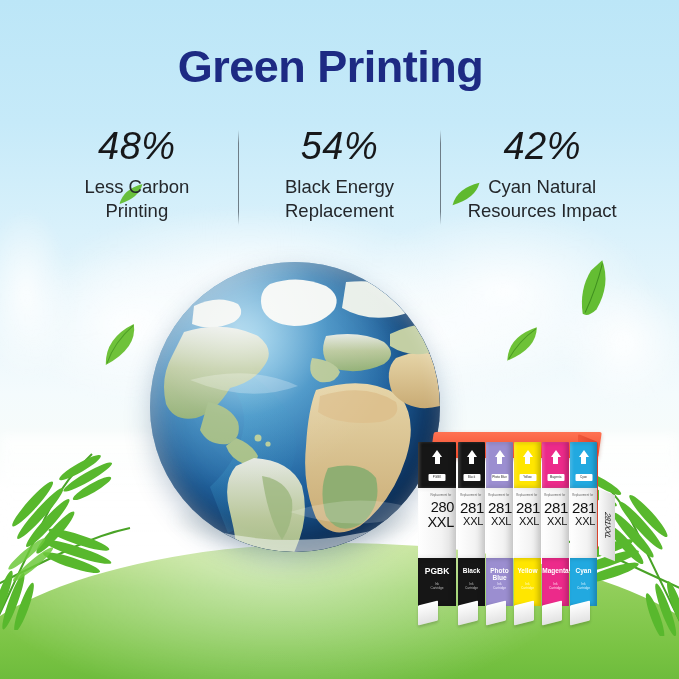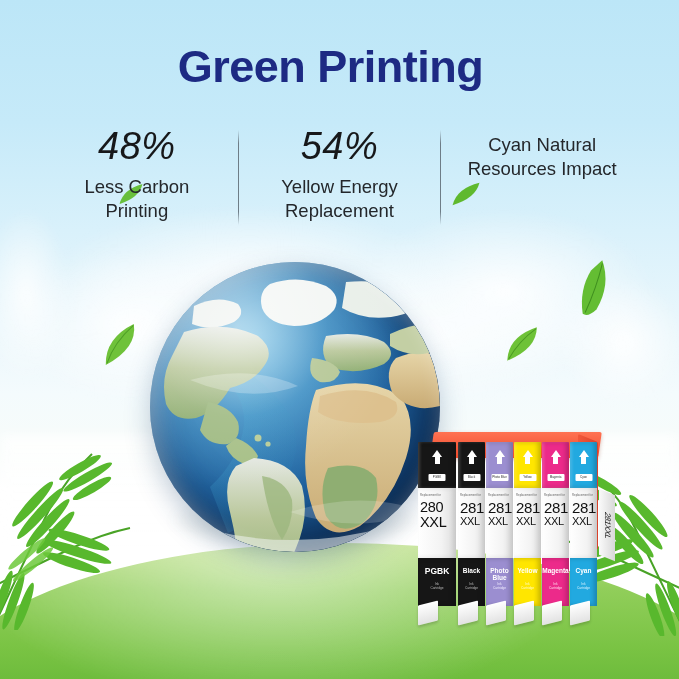--- a/index.html
+++ b/index.html
@@ -68,21 +68,21 @@
   .cart .top{height:46px;border-radius:1px 1px 0 0;position:relative;
     box-shadow:inset -3px 0 5px rgba(0,0,0,.22), inset 2px 0 3px rgba(255,255,255,.18);}
   .cart .arrow{position:absolute;left:50%;top:8px;transform:translateX(-50%);
     width:0;height:0;border-left:5px solid transparent;border-right:5px solid transparent;border-bottom:7px solid #fff;}
   .cart .arrow:after{content:"";position:absolute;left:-2.5px;top:7px;width:5px;height:7px;background:#fff;}
   .cart .chip{position:absolute;left:50%;bottom:7px;transform:translateX(-50%);
     width:17px;height:7px;background:#fff;border-radius:1px;
     font-size:3px;line-height:7px;text-align:center;color:#333;overflow:hidden;}
   .cart .mid{height:70px;background:linear-gradient(90deg,#ffffff,#f3f3f3 62%,#dcdcdc);
     position:relative;padding:5px 2px 0;box-sizing:border-box;
-    box-shadow:inset -3px 0 5px rgba(0,0,0,.10);}
+    box-shadow:inset -3px 0 5px rgba(0,0,0,.10);text-align:right;}
   .cart .repl{font-size:3.1px;color:#666;transform:scale(.92);transform-origin:left top;white-space:nowrap;}
   .cart .model{font-size:15px;color:#111;line-height:1.05;margin-top:3px;letter-spacing:-.3px;}
   .cart .xxl{font-size:11px;color:#111;line-height:1.05;letter-spacing:-.3px;}
   .cart.big .model,.cart.big .xxl{font-size:14.5px;}
   .cart .bot{height:48px;position:relative;
     box-shadow:inset -3px 0 5px rgba(0,0,0,.22);}
   .cart .cname{position:absolute;left:0;right:0;top:9px;text-align:center;
     font-size:6.5px;font-weight:bold;line-height:1.1;}
   .cart.big .cname{font-size:8.5px;}
   .cart .sub{position:absolute;left:0;right:0;top:24px;text-align:center;font-size:3.2px;line-height:1.3;}
@@ -270,26 +270,27 @@
       <div class="num">48%</div>
       <div class="lbl">
         <div>Less Carbon</div>
         <div>Printing</div>
       </div>
     </div>
     <div class="divider"></div>
     <div class="stat">
       <div class="num">54%</div>
       <div class="lbl">
-        <div>Yellow Energy</div>
+        <div>Black Energy</div>
         <div>Replacement</div>
       </div>
     </div>
     <div class="divider"></div>
     <div class="stat">
+      <div class="num">42%</div>
       <div class="lbl">
         <div>Cyan Natural</div>
         <div>Resources Impact</div>
       </div>
     </div>
   </div>
 
   <div class="cartridges">
     <div class="clip-bar"></div>
     <div class="clip-side"></div>

